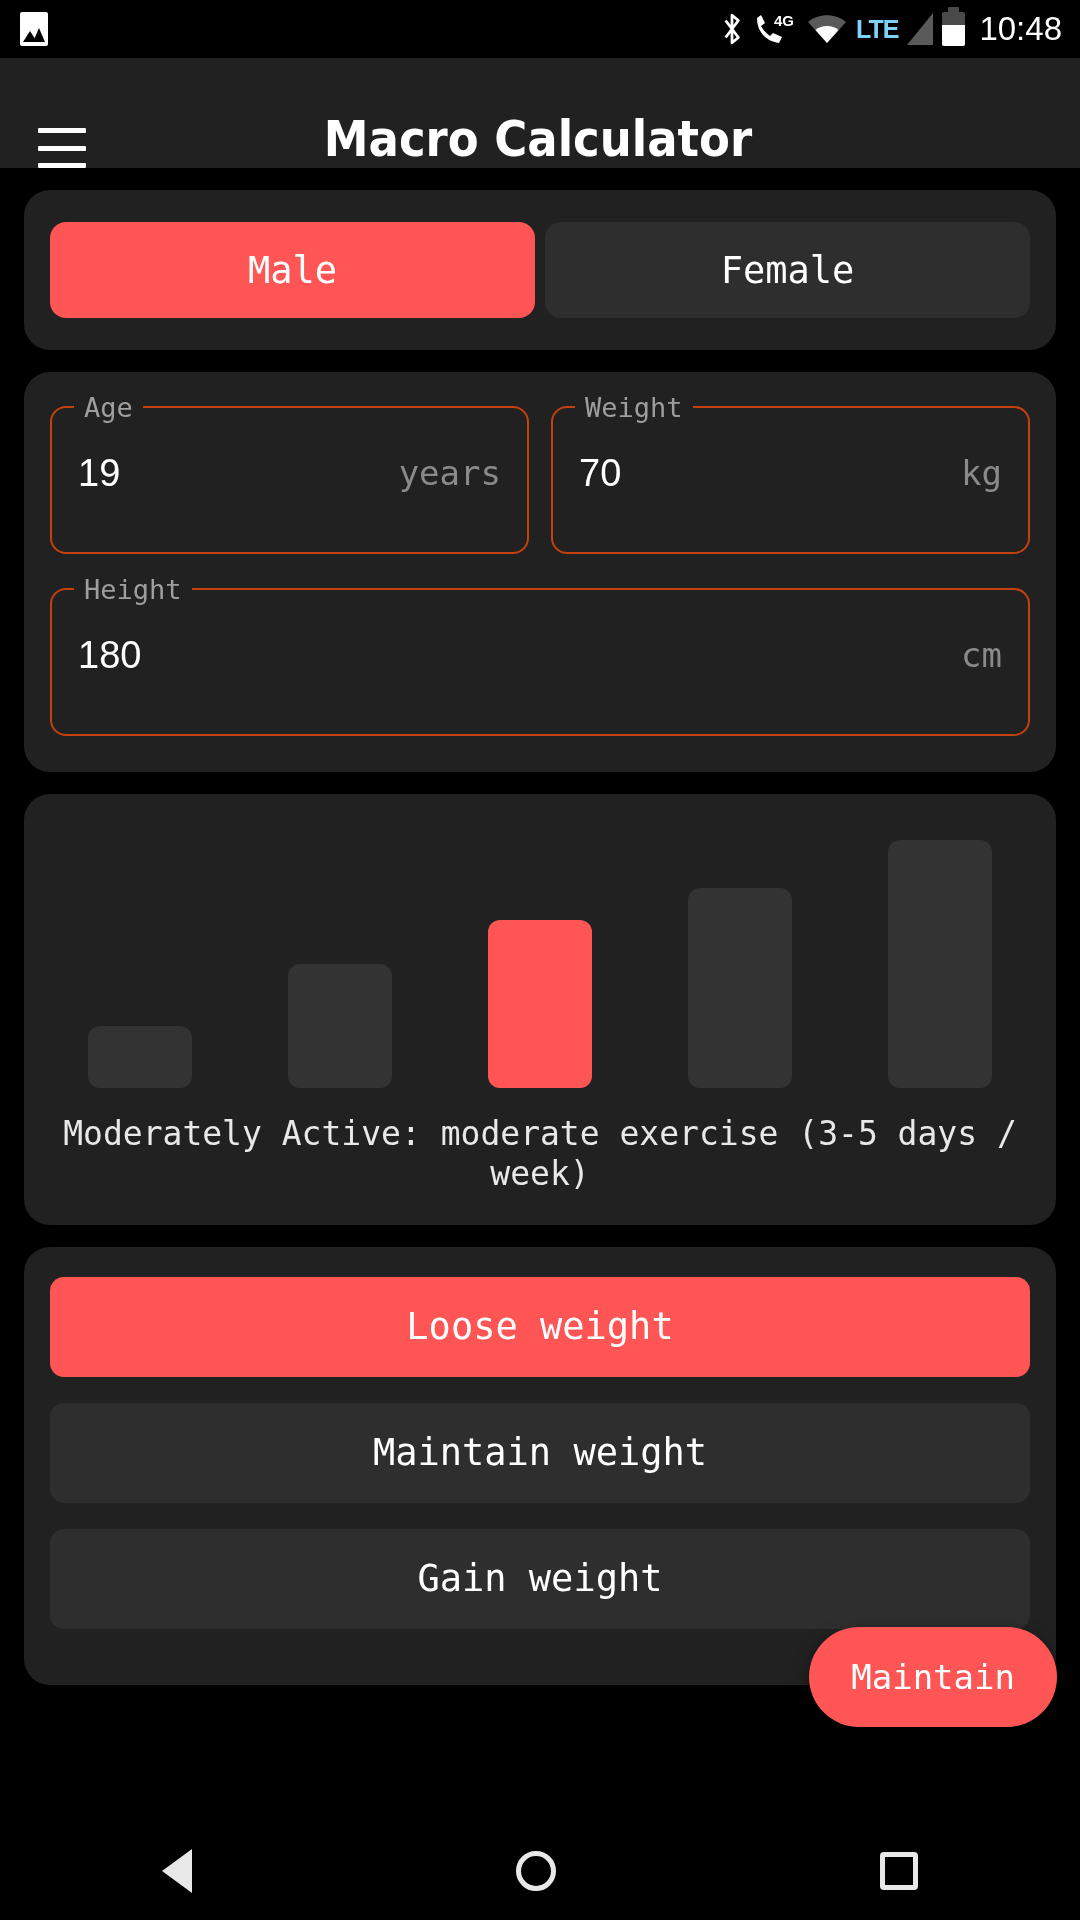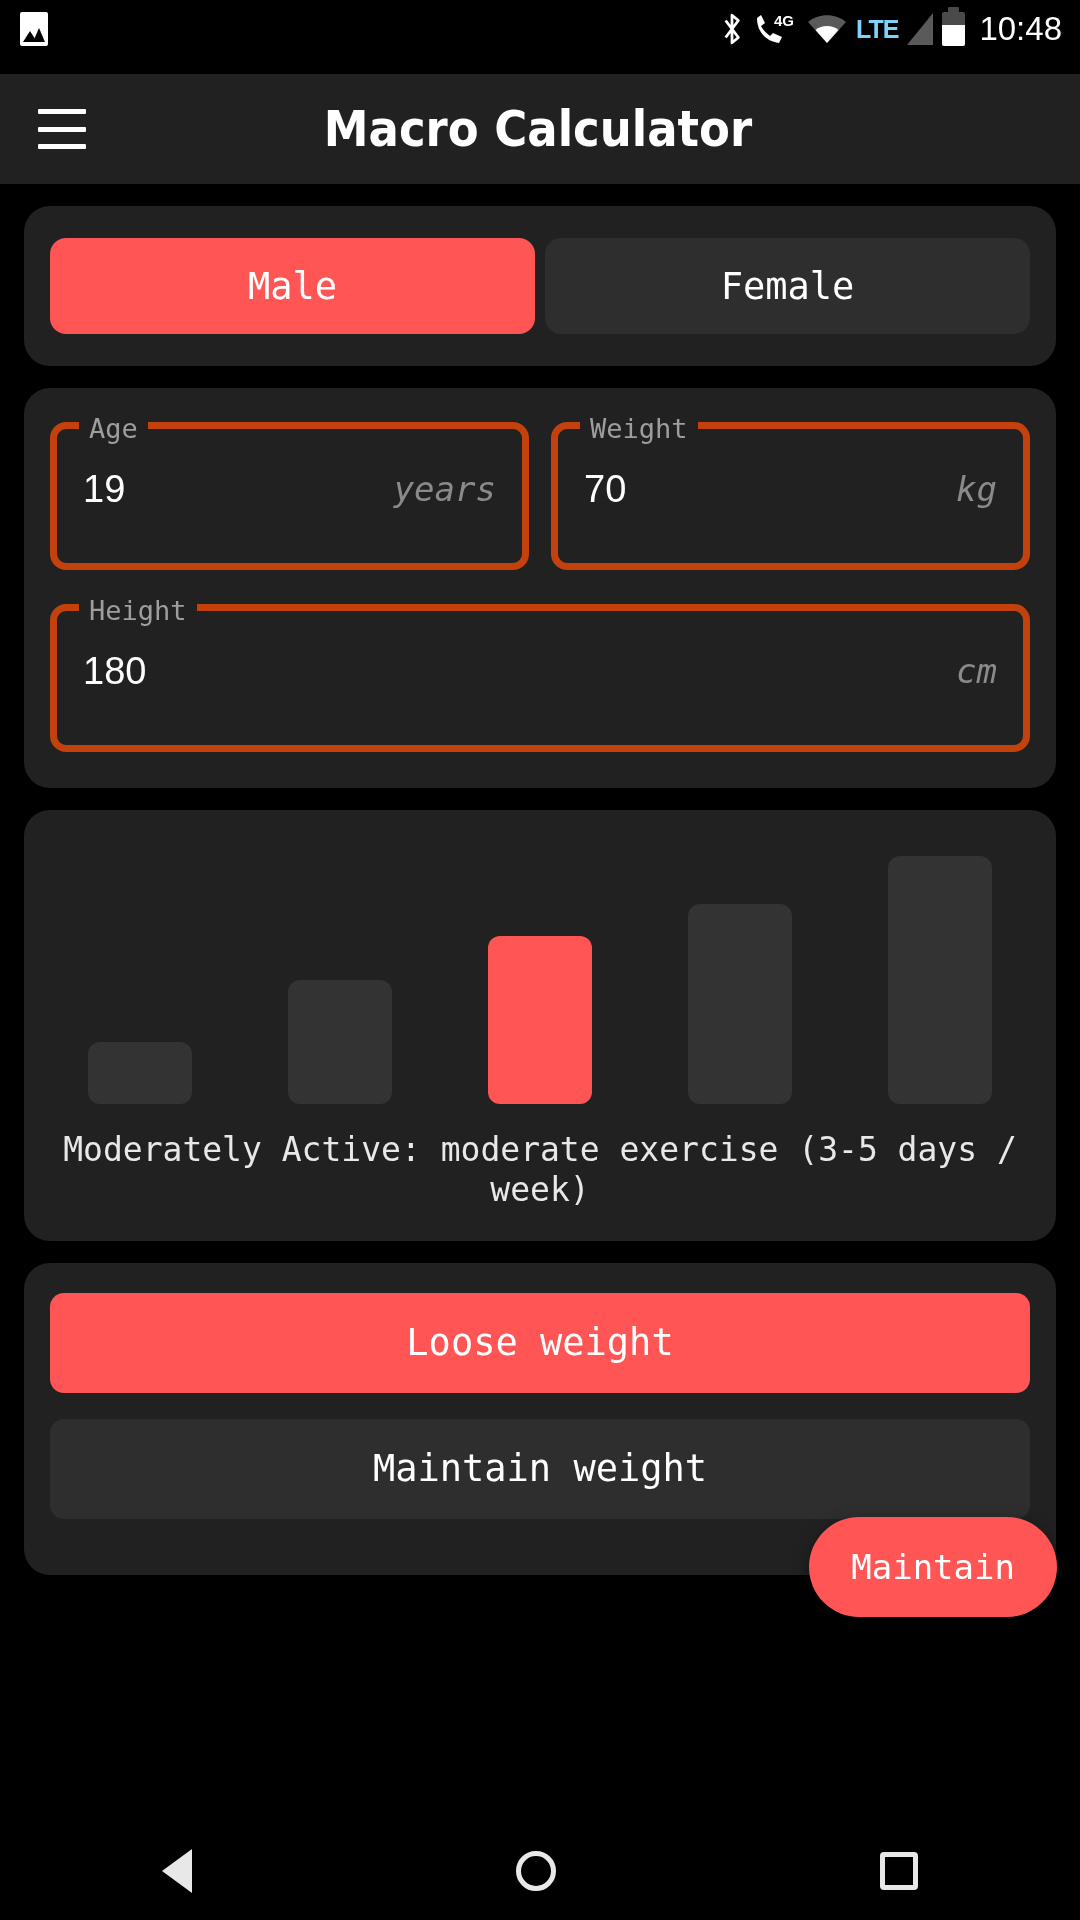--- a/index.html
+++ b/index.html
@@ -60,23 +60,22 @@
   }
   .batt-fill{
     position:absolute; bottom:0; left:0; width:100%; height:62%;
     background:#fff; border-radius:0 0 2px 2px;
   }
 
   
   .appbar{
     height:110px; width:100%;
     background:#212121;
-    display:flex; align-items:center;
+    display:flex; align-items:flex-end;
     padding:0 0 0 38px;
-    margin-top:16px;
   }
   .hamburger{ width:48px; height:40px; display:flex; flex-direction:column; justify-content:space-between; cursor:pointer;}
   .hamburger span{ display:block; height:5px; background:#fff; border-radius:1px; }
   .appbar-title{
     flex:1; text-align:center;
     color:#fff; font-size:50px; font-weight:700;
     letter-spacing:0px;
     font-family:"DejaVu Sans Condensed","DejaVu Sans", sans-serif;
     margin-right:90px;
   }
@@ -99,42 +98,41 @@
     background:#2e2e2e; border:none;
     font-family:"DejaVu Sans Mono", monospace;
   }
   .gender-btn.active{ background:#ff5555; }
 
   
   .inputs-card{ padding:34px 26px 36px 26px; }
   .input-row{ display:flex; gap:22px; }
   .field{
     position:relative; height:148px;
-    border:7px solid #c2410c; border-radius:16px;
+    border:2px solid #c2410c; border-radius:16px;
     padding:0 26px;
     display:flex; align-items:center;
   }
   .field.half{ flex:1; }
   .field.full{ margin-top:34px; }
   .field-label{
     position:absolute; top:-16px; left:22px;
     background:#212121; padding:0 10px;
     color:#9e9e9e; font-size:27px;
     font-family:"DejaVu Sans Mono", monospace;
   }
   .field-value{
     color:#fff; font-size:38px;
     font-family:"Liberation Sans", sans-serif;
     margin-top:-14px;
   }
   .field-unit{
     margin-left:auto; margin-top:-14px;
     color:#8a8a8a; font-size:34px;
     font-family:"DejaVu Sans Mono", monospace;
-    font-style:italic;
   }
 
   
   .activity-card{ padding:34px 26px 30px 26px; }
   .bars{
     height:260px; display:flex; align-items:flex-end;
     justify-content:space-between; padding:0 38px;
   }
   .bar{
     width:104px; border-radius:12px; background:#333333; cursor:pointer;
@@ -268,20 +266,21 @@
       <div class="bar active" style="height: 168px;"></div>
       <div class="bar" style="height: 200px;"></div>
       <div class="bar" style="height: 248px;"></div>
     </div>
     <div class="activity-desc">Moderately Active: moderate exercise (3-5 days / week)</div>
   </div>
 
   <div class="card goals-card">
     <button class="goal-btn active">Loose weight</button>
     <button class="goal-btn">Maintain weight</button>
+    <button class="goal-btn">Gain weight</button>
     <button class="fab">Maintain</button>
   </div>
 
 </div>
 
 <div class="navbar">
   <div class="nav-back"></div>
   <div class="nav-home"></div>
   <div class="nav-recents"></div>
 </div>

